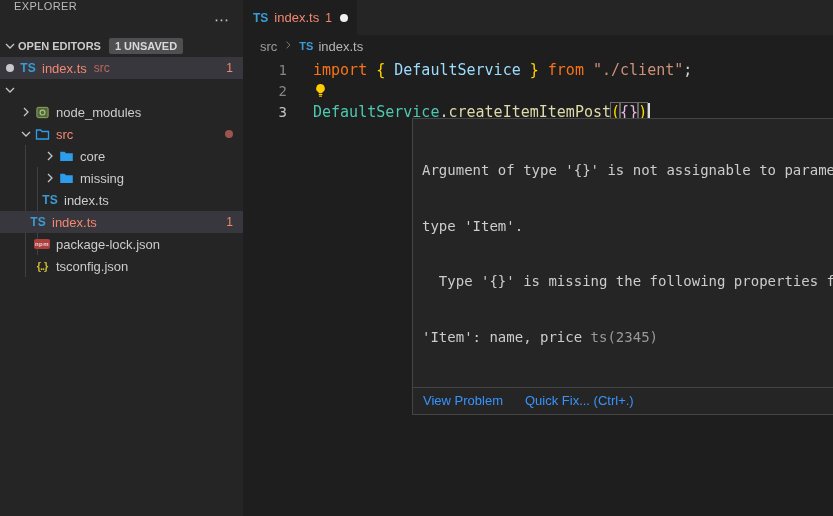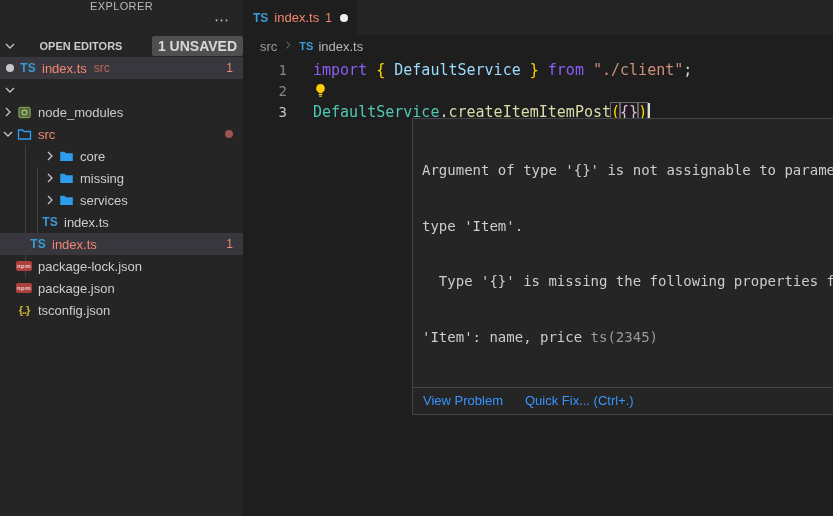--- a/index.html
+++ b/index.html
@@ -6,29 +6,29 @@
   html,body { width:833px; height:516px; overflow:hidden; }
   body {
     position:relative;
     background:#1e1e1e;
     font-family:"Liberation Sans", sans-serif;
     color:#cccccc;
     -webkit-font-smoothing:antialiased;
   }
   
   .sidebar { position:absolute; left:0; top:0; width:243px; height:516px; background:#252526; }
-  .sb-title { height:35px; display:flex; align-items:center; padding:0 14px;flex-direction:column; }
+  .sb-title { height:35px; display:flex; align-items:flex-start; padding:0 14px;flex-direction:column; }
   .sb-title .ttl { font-size:11px; color:#bbbbbb; letter-spacing:.4px; }
   .sb-title .more { margin-left:auto; color:#c5c5c5; font-size:15px; cursor:pointer; line-height:1; }
-  .sec { height:22px; display:flex; align-items:center; font-weight:bold; font-size:11px; color:#cccccc; cursor:pointer;justify-content:space-between; }
+  .sec { height:22px; display:flex; align-items:center; font-weight:bold; font-size:11px; color:#cccccc; cursor:pointer; }
   .sec .chev { width:16px; height:16px; flex:none; display:flex; align-items:center; justify-content:center; margin-left:2px; }
-  .badge-pill { margin-left:8px; background:#4f4f52; color:#d8d8d8; font-size:14px; font-weight:bold; padding:2px 6px; border-radius:2px; }
+  .badge-pill { margin-left:8px; background:#4f4f52; color:#d8d8d8; font-size:11px; font-weight:bold; padding:2px 6px; border-radius:2px; }
   .row { height:22px; display:flex; align-items:center; font-size:13px; color:#cccccc; cursor:pointer; position:relative; }
   .row.sel { background:#37373d; }
-  .ind0 { } .ind1 { padding-left:30px; } .ind2 { padding-left:42px; }
+  .ind0 { padding-left:18px; } .ind1 { padding-left:30px; } .ind2 { padding-left:42px; }
   .chev16 { width:16px; height:16px; flex:none; display:flex; align-items:center; justify-content:center; }
   .spc16 { width:16px; flex:none; }
   .fico { width:16px; height:16px; flex:none; display:flex; align-items:center; justify-content:center; margin-right:2px; }
   .lbl { margin-left:4px; white-space:nowrap; }
   .err { color:#f48771; }
   .desc { margin-left:7px; font-size:12px; color:#bd675c; }
   .badge-num { position:absolute; right:10px; font-size:12px; color:#f48771; }
   .dot-err { position:absolute; right:10px; width:8px; height:8px; border-radius:50%; background:#9e534e; }
   .dirty-dot { width:8px; height:8px; border-radius:50%; background:#c8c8c8; flex:none; margin:0 6px 0 6px; }
   .ts-ico { font-weight:bold; font-size:12px; color:#3a9bd5; font-family:"Liberation Sans",sans-serif; }
@@ -46,21 +46,21 @@
   .mod-dot { width:8px; height:8px; border-radius:50%; background:#f0f0f0; flex:none; margin-left:2px; }
   .breadcrumb { height:22px; display:flex; align-items:center; padding-left:17px; font-size:13px; color:#9d9d9d; gap:5px; cursor:pointer; }
   .breadcrumb .ts-ico { font-size:11px; }
   .bc-file { color:#b5b5b5; }
   .codearea { padding-top:2px; font-family:"DejaVu Sans Mono", monospace; font-size:15px; }
   .cl { height:21px; display:flex; align-items:center; }
   .gut { width:70px; flex:none; text-align:right; padding-right:26px; color:#858585; font-size:14px; }
   .gut.cur { color:#c6c6c6; }
   .ct { white-space:pre; display:flex; align-items:center; }
   .ct span { white-space:pre; }
-  .k { color:#8b5cf6; } .v { color:#9cdcfe; } .s { color:#ce9178; }
+  .k { color:#f97316; } .v { color:#9cdcfe; } .s { color:#ce9178; }
   .cls { color:#4ec9b0; } .fn { color:#dcdcaa; } .p { color:#d4d4d4; }
   .bg1 { color:#ffd700; } .bg2 { color:#e3b8e3; }
   .bm { outline:1px solid #6a6a6a; outline-offset:0; }
   .sq { text-decoration:underline wavy #f14c4c; text-decoration-skip-ink:none; text-underline-offset:3px; }
   .cursor { display:inline-block; width:2px; height:17px; background:#dcdcdc; margin-left:1px; }
   .bulb { width:15px; height:15px; cursor:pointer; }
   
   .hover { position:absolute; left:412px; top:118px; width:580px; background:#252526; border:1px solid #454545; z-index:5; }
   .hover-msg { padding:5px 9px 4px 9px; font-family:"DejaVu Sans Mono", monospace; font-size:14px; line-height:18.5px; color:#cccccc; white-space:pre; }
   .tscode { color:#999999; }
@@ -161,33 +161,20 @@
           </svg>
       </span>
       <span class="fico">
         <svg width="15" height="15" viewBox="0 0 16 16">
             <path d="M1.3 3h4.6l1.5 1.6h7.3v8.2H1.3z" fill="#2d9ceb"></path>
           </svg>
       </span>
       <span class="lbl">missing</span>
     </div>
 
-    <div class="row ind2">
-      <span class="chev16">
-        <svg width="16" height="16" viewBox="0 0 16 16">
-            <path d="M6 4l4 4-4 4" stroke="#c5c5c5" stroke-width="1.3" fill="none"></path>
-          </svg>
-      </span>
-      <span class="fico">
-        <svg width="15" height="15" viewBox="0 0 16 16">
-            <path d="M1.3 3h4.6l1.5 1.6h7.3v8.2H1.3z" fill="#2d9ceb"></path>
-          </svg>
-      </span>
-      <span class="lbl">services</span>
-    </div>
 
     <div class="row ind2">
       <span class="fico">
           <span class="ts-ico">TS</span>
         </span>
       <span class="lbl">index.ts</span>
     </div>
 
     <div class="row ind1 sel">
       <span class="fico">
@@ -198,27 +185,20 @@
     </div>
 
     <div class="row ind0">
       <span class="spc16"></span>
       <span class="fico">
           <span class="npm-ico">npm</span>
         </span>
       <span class="lbl">package-lock.json</span>
     </div>
 
-    <div class="row ind0">
-      <span class="spc16"></span>
-      <span class="fico">
-          <span class="npm-ico">npm</span>
-        </span>
-      <span class="lbl">package.json</span>
-    </div>
 
     <div class="row ind0">
       <span class="spc16"></span>
       <span class="fico">
           <span class="json-ico">{..}</span>
         </span>
       <span class="lbl">tsconfig.json</span>
     </div>
   </div>
 </div>

